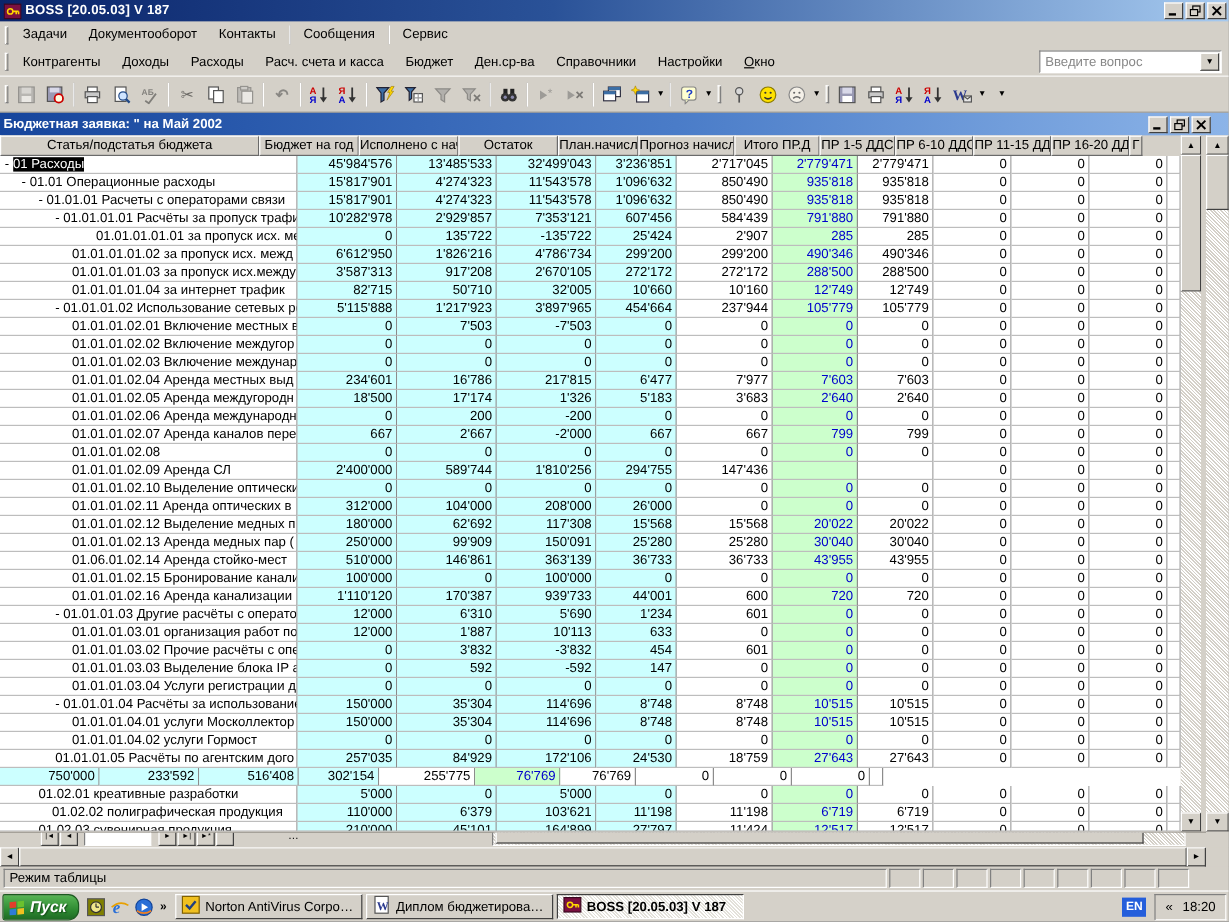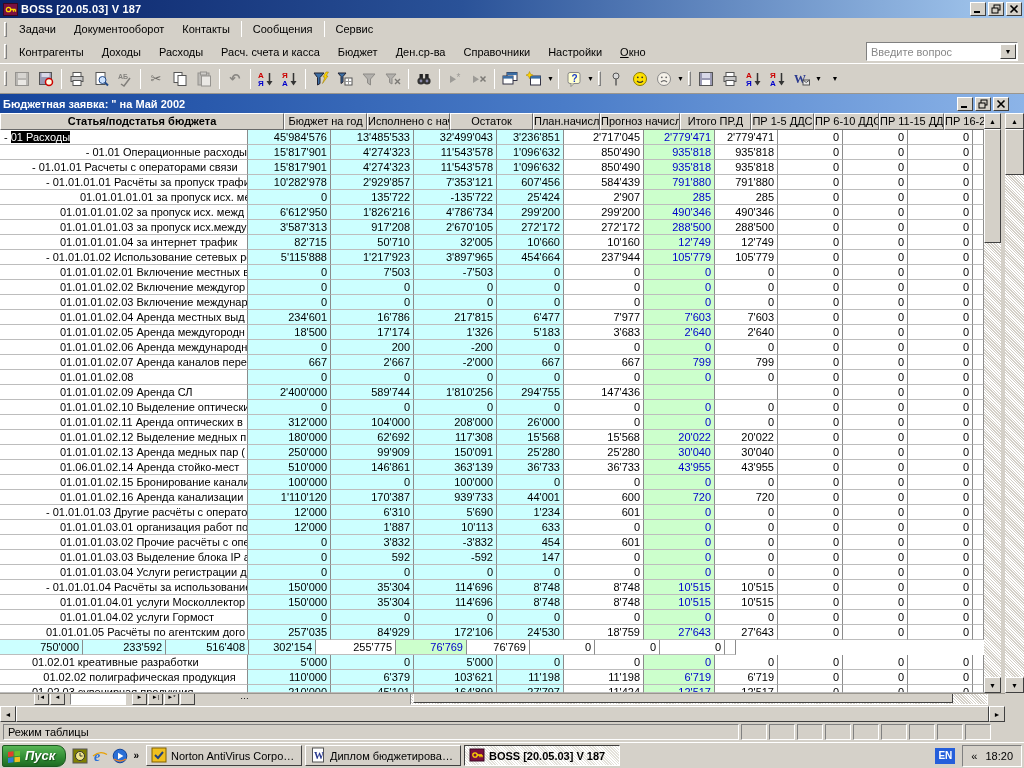--- a/index.html
+++ b/index.html
@@ -403,21 +403,21 @@
     <span class="mwbtn">
         <svg width="10" height="10">
           <path d="M1.5 1.5 l7 7 M8.5 1.5 l-7 7" stroke="#000" stroke-width="1.6"></path>
         </svg>
       </span>
   </div>
 
   <div class="grid">
     <div class="tablewrap">
       <div class="hrow" id="headerrow">
-          <div class="hcell" style="width: 284px; font-weight: bold;">Статья/подстатья бюджета</div>
+          <div class="hcell" style="width: 216px;">Статья/подстатья бюджета</div>
           <div class="hcell" style="width: 83px;">Бюджет на год</div>
           <div class="hcell" style="width: 83px;">Исполнено с нач</div>
           <div class="hcell" style="width: 83px;">Остаток</div>
           <div class="hcell" style="width: 67px;">План.начислен</div>
           <div class="hcell" style="width: 80px;">Прогноз начисл</div>
           <div class="hcell" style="width: 71px;">Итого ПР.Д</div>
           <div class="hcell" style="width: 63px;">ПР 1-5 ДДС</div>
           <div class="hcell" style="width: 65px;">ПР 6-10 ДДС</div>
           <div class="hcell" style="width: 65px;">ПР 11-15 ДД</div>
           <div class="hcell" style="width: 65px;">ПР 16-20 ДД</div>
@@ -432,21 +432,21 @@
             <div class="cell c-cyan" style="width: 67px;">3'236'851</div>
             <div class="cell c-white" style="width: 80px;">2'717'045</div>
             <div class="cell c-green" style="width: 71px;">2'779'471</div>
             <div class="cell c-white" style="width: 63px;">2'779'471</div>
             <div class="cell c-white" style="width: 65px;">0</div>
             <div class="cell c-white" style="width: 65px;">0</div>
             <div class="cell c-white" style="width: 65px;">0</div>
             <div class="cell c-stub" style="width: 11px;"></div>
           </div>
           <div class="trow">
-            <div class="cell c-art" style="width: 248px; padding-left: 18px; text-align: right;">- 01.01 Операционные расходы</div>
+            <div class="cell c-art" style="width: 248px; padding-left: 18px;">- 01.01 Операционные расходы</div>
             <div class="cell c-cyan" style="width: 83px;">15'817'901</div>
             <div class="cell c-cyan" style="width: 83px;">4'274'323</div>
             <div class="cell c-cyan" style="width: 83px;">11'543'578</div>
             <div class="cell c-cyan" style="width: 67px;">1'096'632</div>
             <div class="cell c-white" style="width: 80px;">850'490</div>
             <div class="cell c-green" style="width: 71px;">935'818</div>
             <div class="cell c-white" style="width: 63px;">935'818</div>
             <div class="cell c-white" style="width: 65px;">0</div>
             <div class="cell c-white" style="width: 65px;">0</div>
             <div class="cell c-white" style="width: 65px;">0</div>

